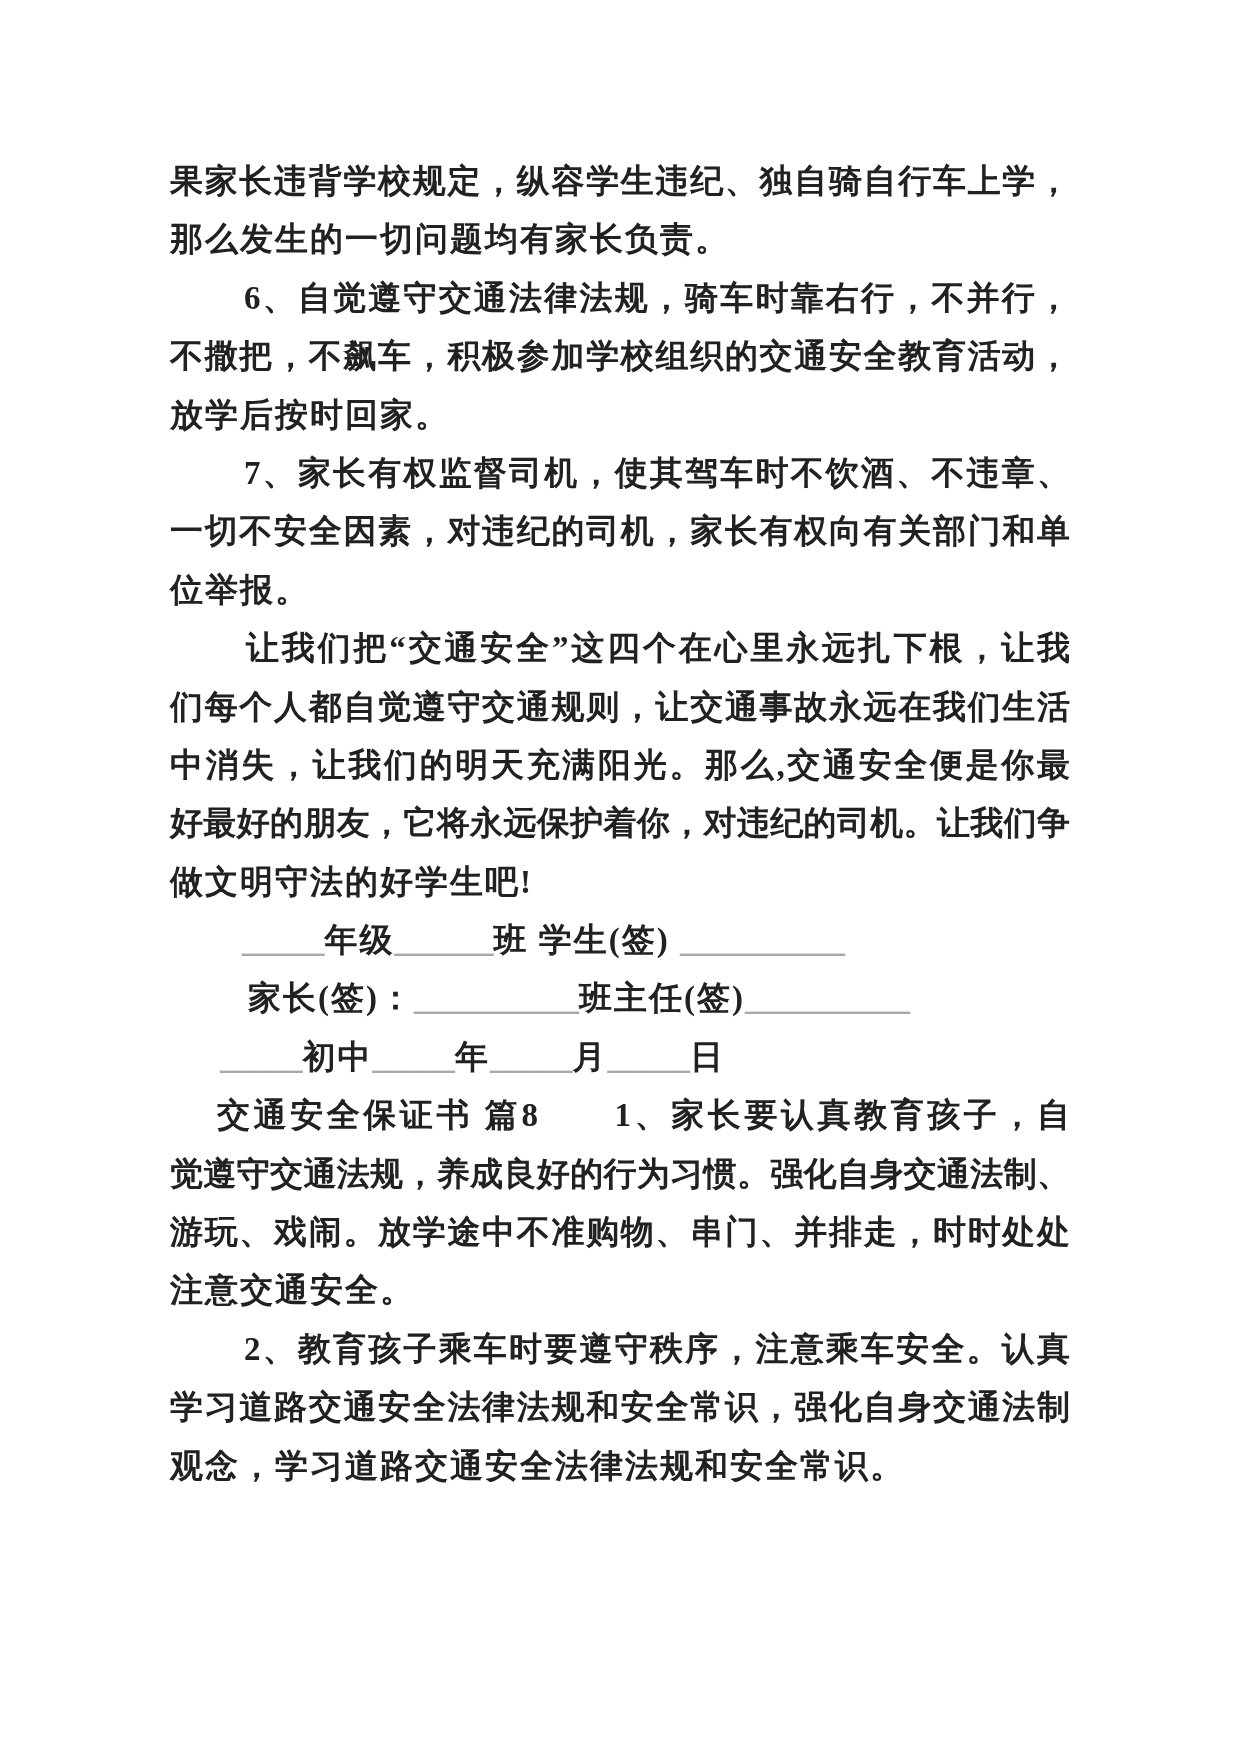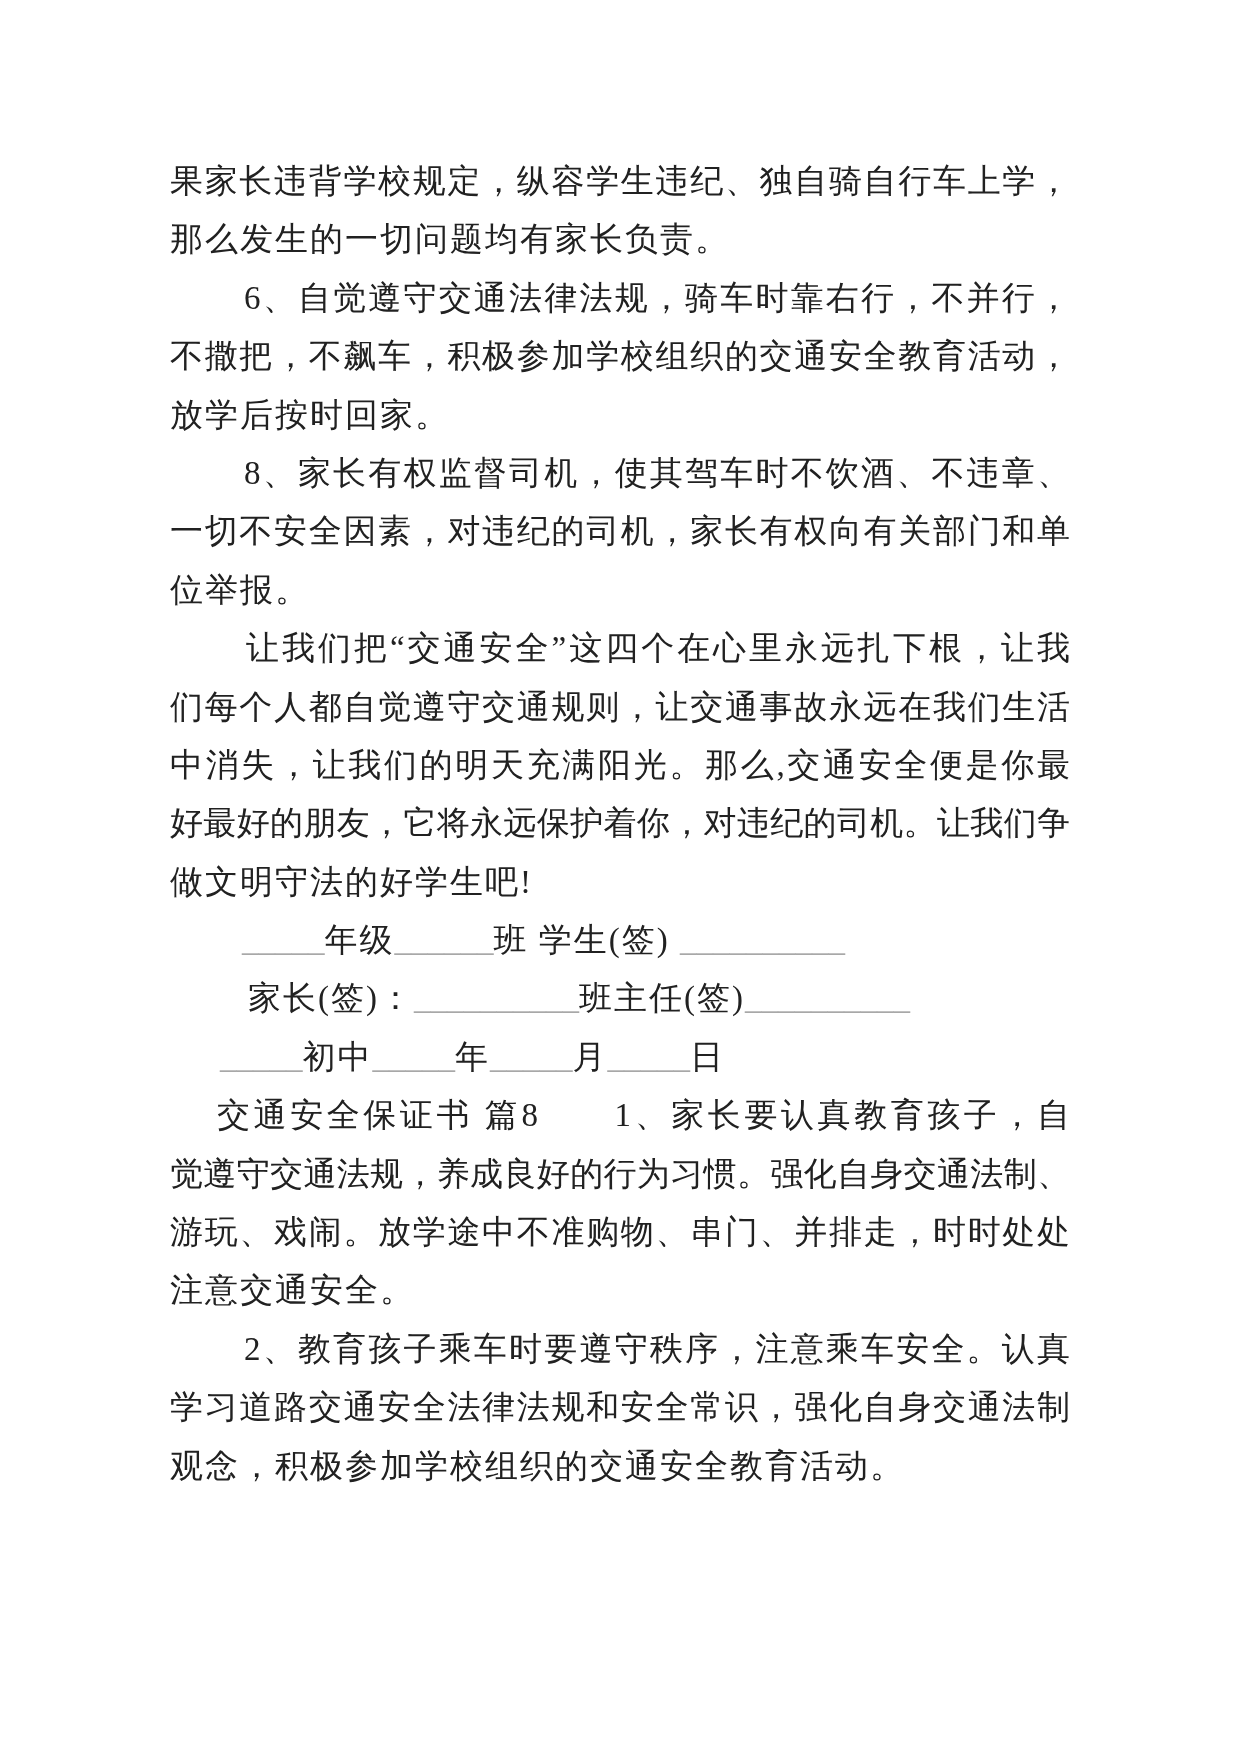--- a/index.html
+++ b/index.html
@@ -13,20 +13,21 @@
     position: relative;
     overflow: hidden;
     font-family: "Liberation Serif", serif;
   }
   .page {
     position: absolute;
     left: 0; top: 0;
     width: 1123px;
     height: 1754px;
     background: #ffffff;
+    font-weight: bold;
   }
   .doc-body {
     position: absolute;
     left: 170px;
     top: 152px;
     width: 900px;
   }
   .line {
     font-size: 33px;
     line-height: 58.4px;
@@ -53,32 +54,32 @@
 <body>
 
 <div class="page">
   <div class="doc-body">
 
   <div class="line just"><span>果家长违背学校规定，纵容学生违纪、独自骑自行车上学，</span></div>
       <div class="line"><span>那么发生的一切问题均有家长负责。</span></div>
       <div class="line just" style="padding-left: 74px;"><span>6、自觉遵守交通法律法规，骑车时靠右行，不并行，</span></div>
       <div class="line just"><span>不撒把，不飙车，积极参加学校组织的交通安全教育活动，</span></div>
       <div class="line"><span>放学后按时回家。</span></div>
-      <div class="line just" style="padding-left: 74px;"><span>8、家长有权监督司机，使其驾车时不饮酒、不违章、</span></div>
+      <div class="line just" style="padding-left: 74px;"><span>7、家长有权监督司机，使其驾车时不饮酒、不违章、</span></div>
       <div class="line just"><span>一切不安全因素，对违纪的司机，家长有权向有关部门和单</span></div>
       <div class="line"><span>位举报。</span></div>
       <div class="line just" style="padding-left: 76px;"><span>让我们把“交通安全”这四个在心里永远扎下根，让我</span></div>
       <div class="line just"><span>们每个人都自觉遵守交通规则，让交通事故永远在我们生活</span></div>
       <div class="line just"><span>中消失，让我们的明天充满阳光。那么,交通安全便是你最</span></div>
       <div class="line just"><span>好最好的朋友，它将永远保护着你，对违纪的司机。让我们争</span></div>
       <div class="line"><span>做文明守法的好学生吧!</span></div>
       <div class="line" style="padding-left: 72px;"><span class="blank">_____</span><span>年级</span><span class="blank">______</span><span>班 学生(签) </span><span class="blank">__________</span></div>
       <div class="line" style="padding-left: 78px;"><span>家长(签)：</span><span class="blank">__________</span><span>班主任(签)</span><span class="blank">__________</span></div>
       <div class="line" style="padding-left: 50px;"><span class="blank">_____</span><span>初中</span><span class="blank">_____</span><span>年</span><span class="blank">_____</span><span>月</span><span class="blank">_____</span><span>日</span></div>
       <div class="line just" style="padding-left: 47px;"><span>交通安全保证书 篇8　　1、家长要认真教育孩子，自</span></div>
       <div class="line just"><span>觉遵守交通法规，养成良好的行为习惯。强化自身交通法制、</span></div>
       <div class="line just"><span>游玩、戏闹。放学途中不准购物、串门、并排走，时时处处</span></div>
       <div class="line"><span>注意交通安全。</span></div>
       <div class="line just" style="padding-left: 74px;"><span>2、教育孩子乘车时要遵守秩序，注意乘车安全。认真</span></div>
       <div class="line just"><span>学习道路交通安全法律法规和安全常识，强化自身交通法制</span></div>
-      <div class="line"><span>观念，积极参加学校组织的交通安全教育活动。</span></div>
+      <div class="line"><span>观念，学习道路交通安全法律法规和安全常识。</span></div>
     </div>
 </div>
 
 </body></html>

